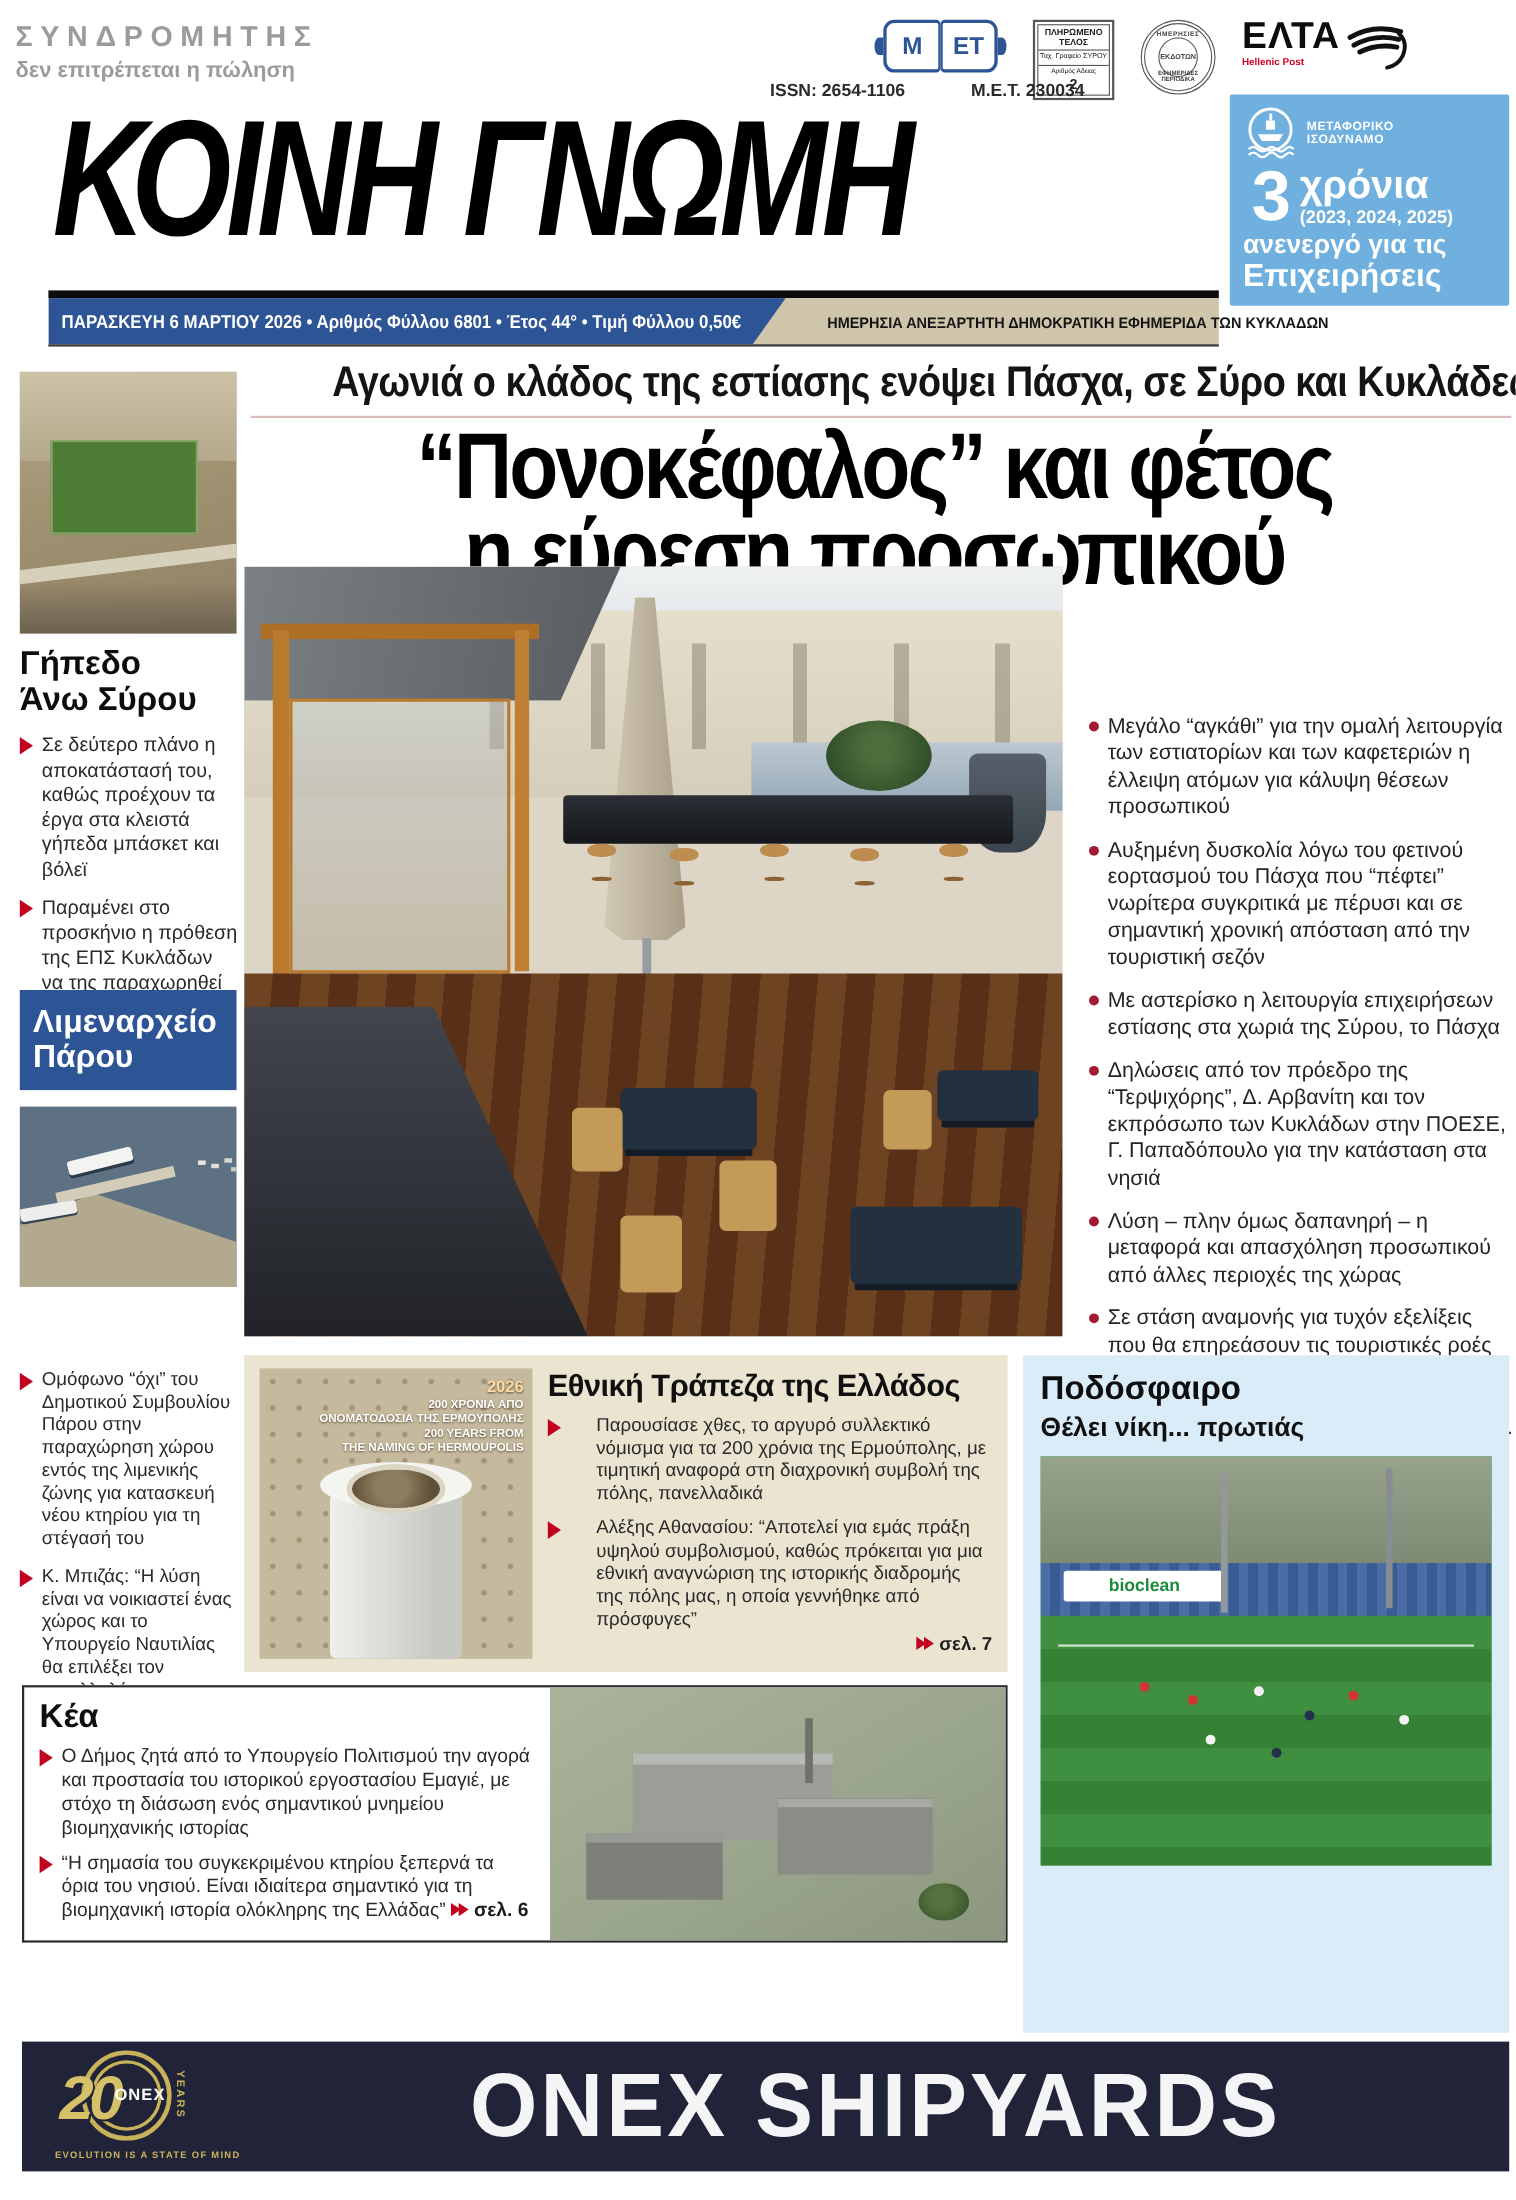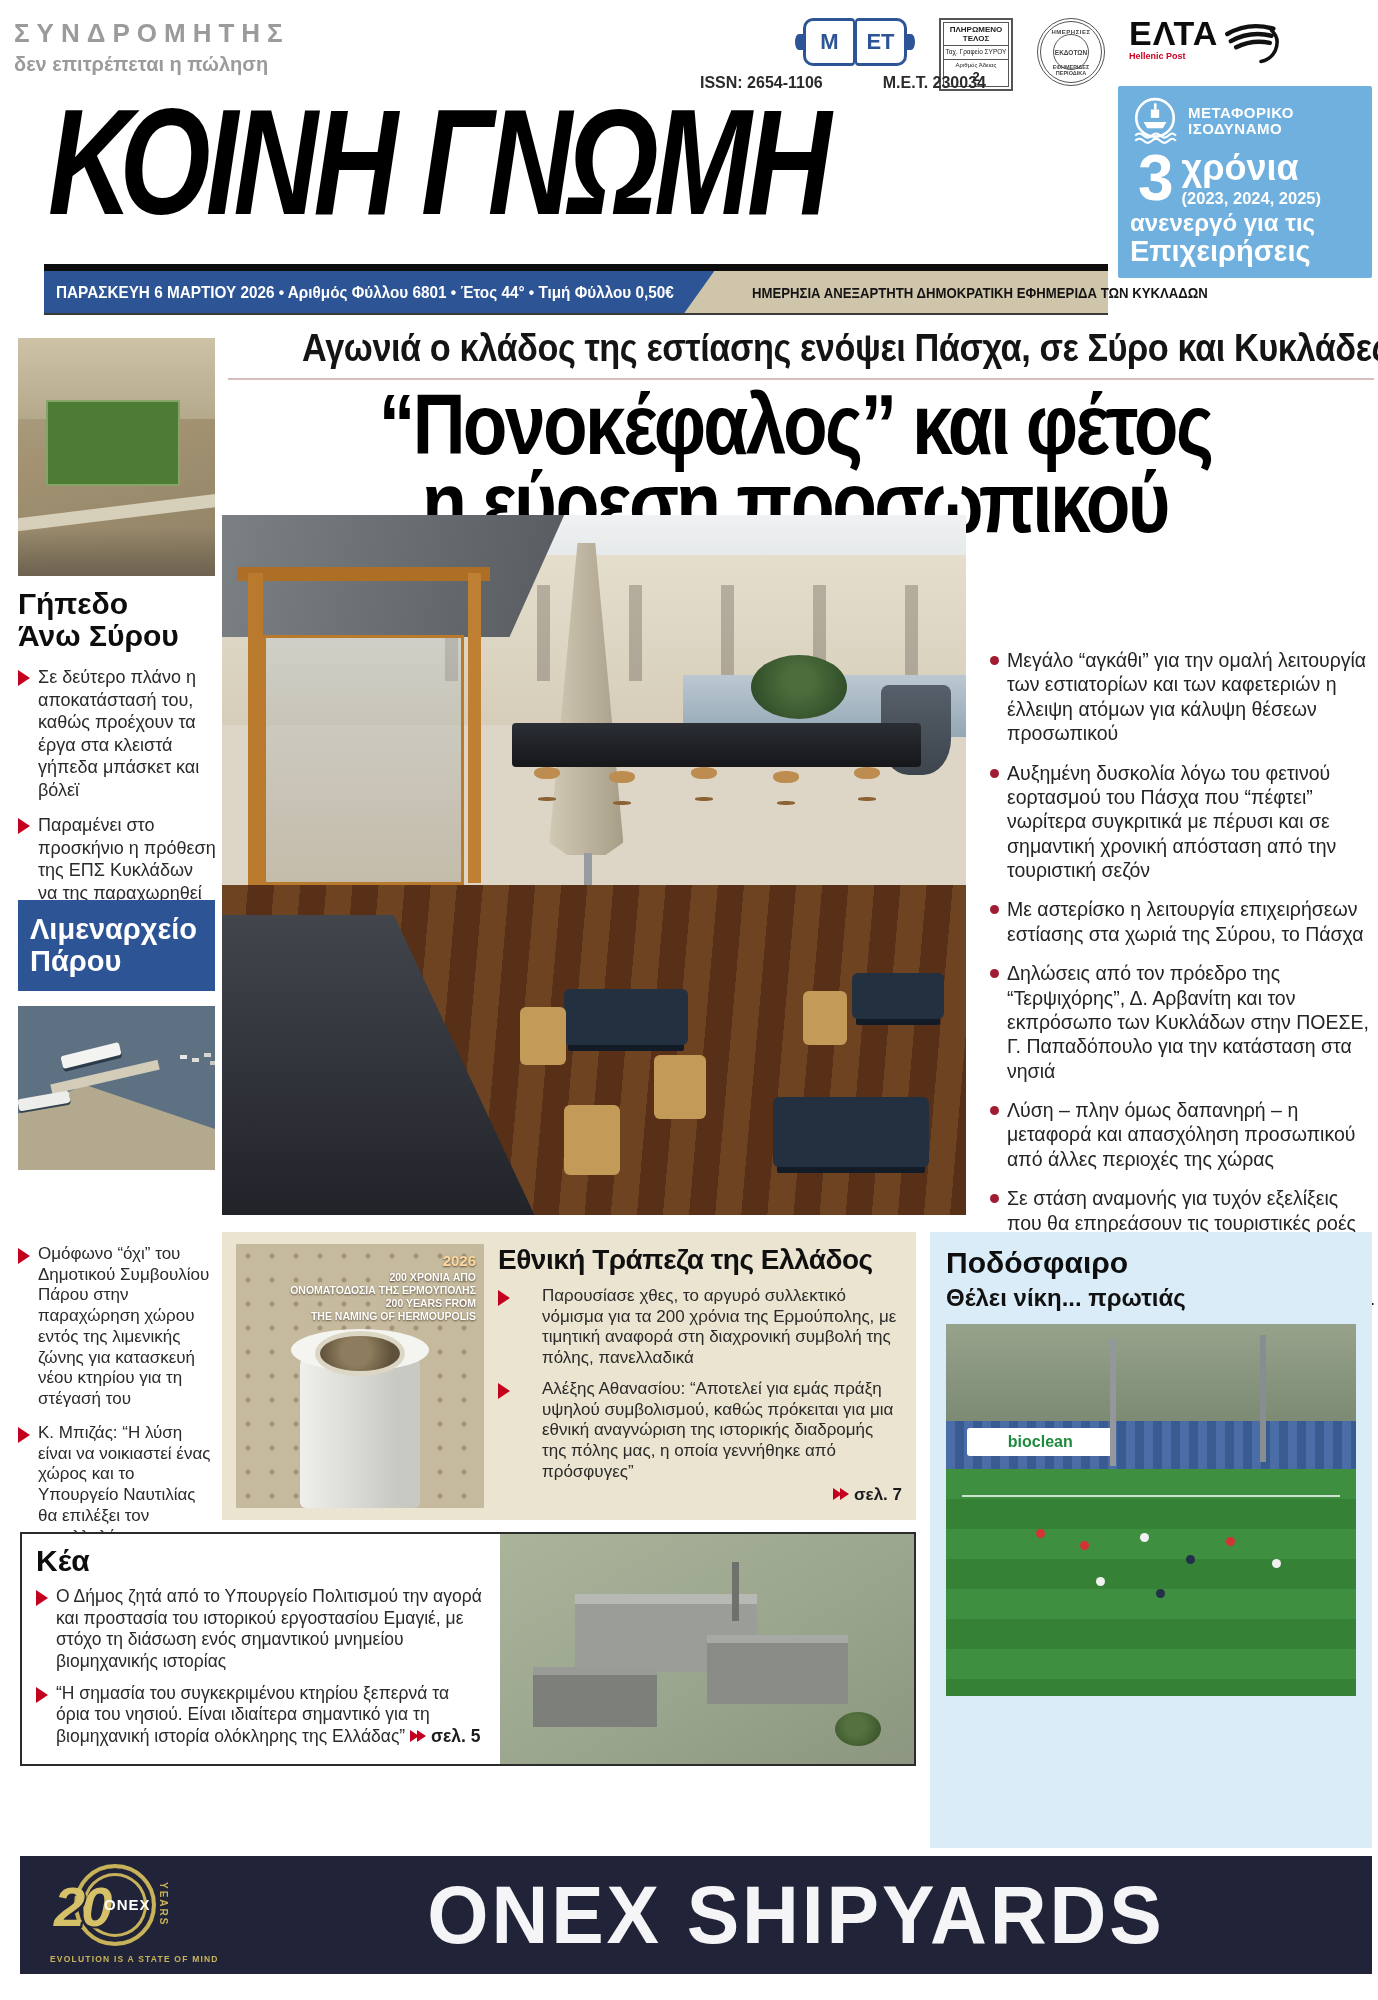--- a/index.html
+++ b/index.html
@@ -39,21 +39,21 @@
   .issn-row { position:absolute; left:700px; top:74px; display:flex; gap:60px; font-size:16px; font-weight:700; color:#2b2b2b; }
 
   
   .masthead { position:absolute; left:48px; top:84px; height:180px; }
   .masthead .mt { display:inline-block; font-size:150px; line-height:1.05; font-weight:900; font-style:italic;
                   letter-spacing:-6px; color:#000; transform:scaleX(.78); transform-origin:left top; white-space:nowrap; }
 
   .promo { position:absolute; right:6px; top:86px; width:254px; min-height:176px; background:#6fb0de; color:#fff;
            padding:10px 12px 10px; border-radius:2px; }
   .promo .prow1 { display:flex; align-items:center; gap:8px; }
-  .promo .plogo-txt { font-size:15px; font-weight:800; line-height:1.1; letter-spacing:.5px; }
+  .promo .plogo-txt { font-size:11px; font-weight:800; line-height:1.1; letter-spacing:.5px; }
   .promo .prow2 { display:flex; align-items:flex-start; gap:8px; margin-top:2px; padding-left:8px; }
   .promo .pnum { font-size:64px; font-weight:800; line-height:.95; }
   .promo .pword { font-size:36px; font-weight:800; line-height:1; margin-top:2px; }
   .promo .pyears { font-size:16.5px; font-weight:600; margin-top:3px; }
   .promo .pt1 { font-size:24px; font-weight:600; line-height:1.1; margin-top:1px; }
   .promo .pt2 { font-size:29px; font-weight:600; line-height:1.1; }
 
   
   .dateline { position:absolute; left:44px; top:264px; width:1064px; }
   .dateline .blackbar { height:7px; background:#0d0d0d; }
@@ -471,21 +471,21 @@
       <div class="kea-title">Κέα</div>
       <div class="kea-bullets">
         <div class="bi">
           <div class="tri"></div>
           <div class="tx">Ο Δήμος ζητά από το Υπουργείο Πολιτισμού την αγορά και προστασία του ιστορικού εργοστασίου Εμαγιέ, με στόχο τη διάσωση ενός σημαντικού μνημείου βιομηχανικής ιστορίας</div>
         </div>
         <div class="bi">
           <div class="tri"></div>
           <div class="tx">
             <span>“Η σημασία του συγκεκριμένου κτηρίου ξεπερνά τα όρια του νησιού. Είναι ιδιαίτερα σημαντικό για τη βιομηχανική ιστορία ολόκληρης της Ελλάδας”</span>
-            <span class="pref"><span class="tri-sm"></span><span class="tri-sm"></span> <span>σελ. 5</span></span>
+            <span class="pref"><span class="tri-sm"></span><span class="tri-sm"></span> <span>σελ. 6</span></span>
           </div>
         </div>
       </div>
     </div>
     <div class="photo photo-factory">
       <div class="fac-b1"></div>
       <div class="fac-b2"></div>
       <div class="fac-b3"></div>
       <div class="fac-chimney"></div>
       <div class="fac-tree"></div>

